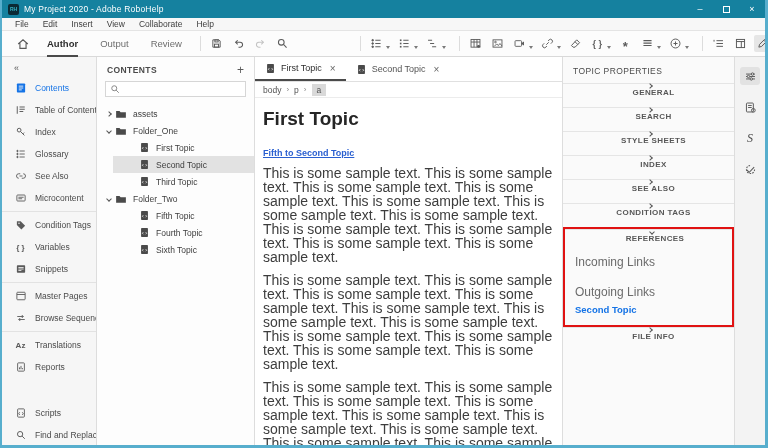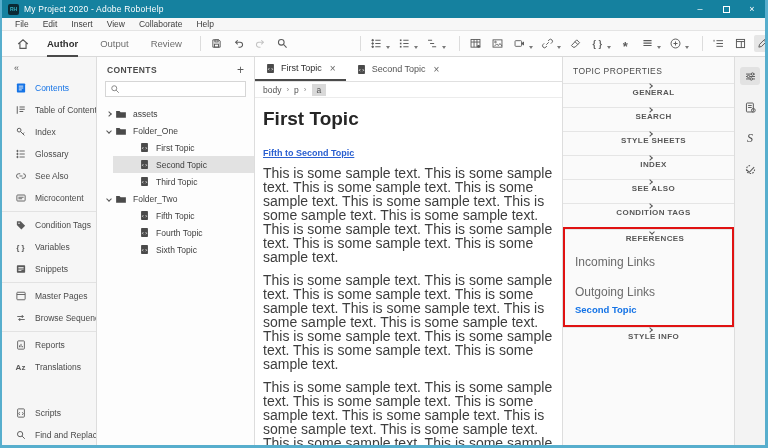--- a/index.html
+++ b/index.html
@@ -351,31 +351,31 @@
       <div class="nav-item">
         <span class="nico">
             <svg width="12" height="12" viewBox="0 0 16 16" fill="none" stroke="currentColor" stroke-width="1.2">
               <path d="M3 6h8M9 4l2 2-2 2M13 10H5M7 8l-2 2 2 2"></path>
             </svg>
           </span>
         <span class="nlabel">Browse Sequences</span>
       </div>
       <div class="nav-div"></div>
       <div class="nav-item">
+        <span class="nico tglyph">Az</span>
+        <span class="nlabel">Translations</span>
+      </div>
+      <div class="nav-item">
         <span class="nico">
             <svg width="12" height="12" viewBox="0 0 16 16" fill="none" stroke="currentColor" stroke-width="1.2">
               <rect x="3.5" y="2.5" width="9" height="11" rx="1"></rect>
               <path d="M6 11V8.5M8 11V6.5M10 11V9.5"></path>
             </svg>
           </span>
         <span class="nlabel">Reports</span>
-      </div>
-      <div class="nav-item">
-        <span class="nico tglyph">Az</span>
-        <span class="nlabel">Translations</span>
       </div>
       <div class="nav-gap"></div>
       <div class="nav-item">
         <span class="nico">
             <svg width="12" height="12" viewBox="0 0 16 16" fill="none" stroke="currentColor" stroke-width="1.2">
               <rect x="3.5" y="2.5" width="9" height="11" rx="1"></rect>
               <path d="M6.3 7 5 8.8l1.3 1.8M9.7 7l1.3 1.8-1.3 1.8"></path>
             </svg>
           </span>
         <span class="nlabel">Scripts</span>
@@ -560,21 +560,21 @@
         </div>
         <div class="ref-content">
           <div class="ref-sub">Incoming Links</div>
           <div class="ref-gap"></div>
           <div class="ref-sub">Outgoing Links</div>
           <div class="ref-link">Second Topic</div>
         </div>
       </div>
       <div class="sec-row">
         <span class="chev r"></span>
-        <span class="sec-label">STYLE INFO</span>
+        <span class="sec-label">FILE INFO</span>
       </div>
     </div>
 
     <div class="strip">
       <div class="strip-icon active">
         <svg width="13" height="13" viewBox="0 0 16 16" fill="none" stroke="currentColor" stroke-width="1.2">
             <path d="M2.5 5h11M2.5 8h11M2.5 11h11"></path>
             <circle cx="10.5" cy="5" r="1.5" fill="#e2e2e2"></circle>
             <circle cx="5.5" cy="8" r="1.5" fill="#e2e2e2"></circle>
             <circle cx="9" cy="11" r="1.5" fill="#e2e2e2"></circle>

